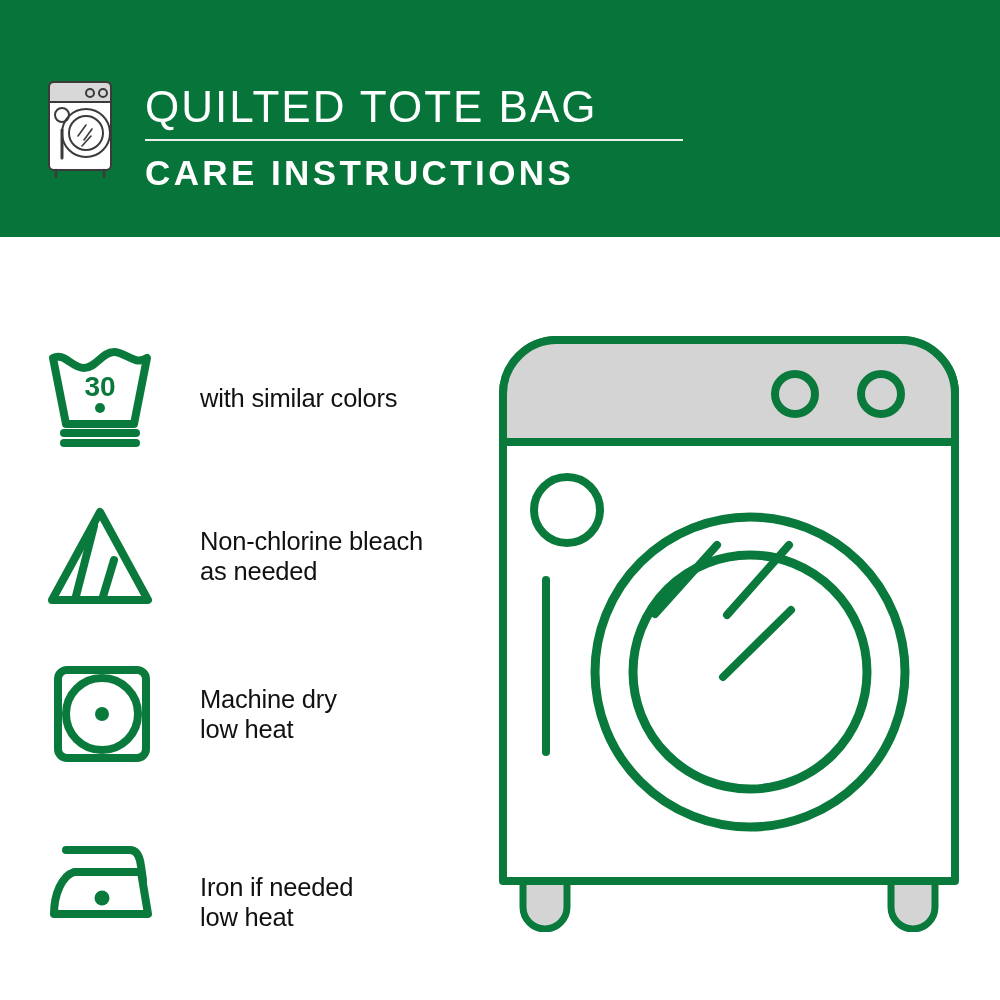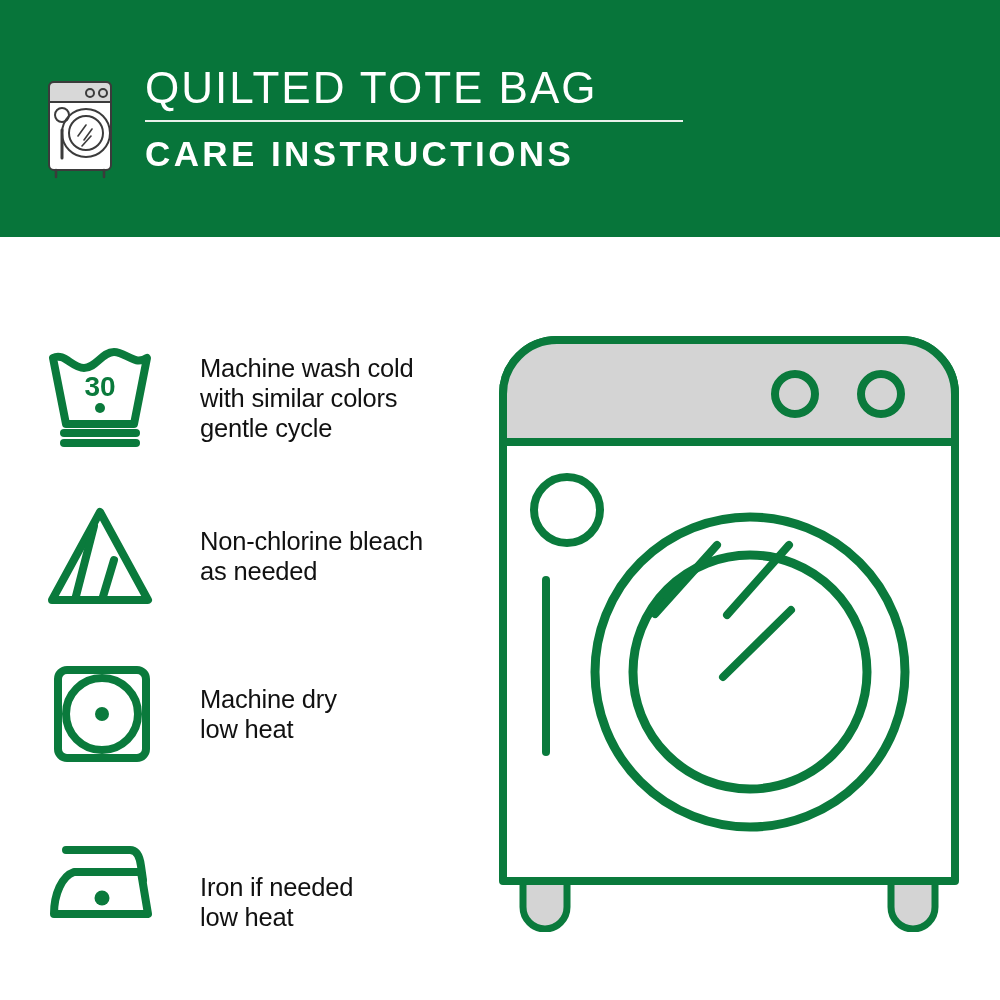--- a/index.html
+++ b/index.html
@@ -44,20 +44,21 @@
     width: 74px;
     height: 110px;
     flex: 0 0 74px;
     margin-top: 8px;
   }
   #header-text-block {
     margin-left: 27px;
     display: flex;
     flex-direction: column;
     justify-content: flex-start;
+    margin-top: 19px;
   }
   #header-title-top {
     color: #FFFFFF;
     font-size: 44px;
     line-height: 52px;
     font-weight: 300;
     letter-spacing: 2.0px;
     white-space: nowrap;
     font-stretch: normal;
   }
@@ -173,23 +174,21 @@
             <path d="M9 12 C20 6 28 22 40 22 C52 22 58 6 70 6 C82 6 90 20 103 12 L90 78 L22 78 Z"></path>
 
             <line x1="20" y1="87" x2="92" y2="87"></line>
             <line x1="20" y1="97" x2="92" y2="97"></line>
           </g>
           <text x="56" y="50" font-family="'Liberation Sans', sans-serif" font-size="28" font-weight="700" fill="#0A7A3C" text-anchor="middle">30</text>
           <circle cx="56" cy="62" r="5" fill="#0A7A3C"></circle>
         </svg>
       </div>
       <div class="care-text">
-        <span class="tline">Machine wash cold</span>
         <span class="tline">with similar colors</span>
-        <span class="tline">gentle cycle</span>
       </div>
     </div>
 
     <div class="care-row">
       <div class="care-symbol">
         <svg viewBox="0 0 116 104" width="116" height="104" xmlns="http://www.w3.org/2000/svg">
           <g fill="none" stroke="#0A7A3C" stroke-width="8" stroke-linecap="round" stroke-linejoin="round">
 
             <path d="M56 8 L104 96 L8 96 Z"></path>
 

